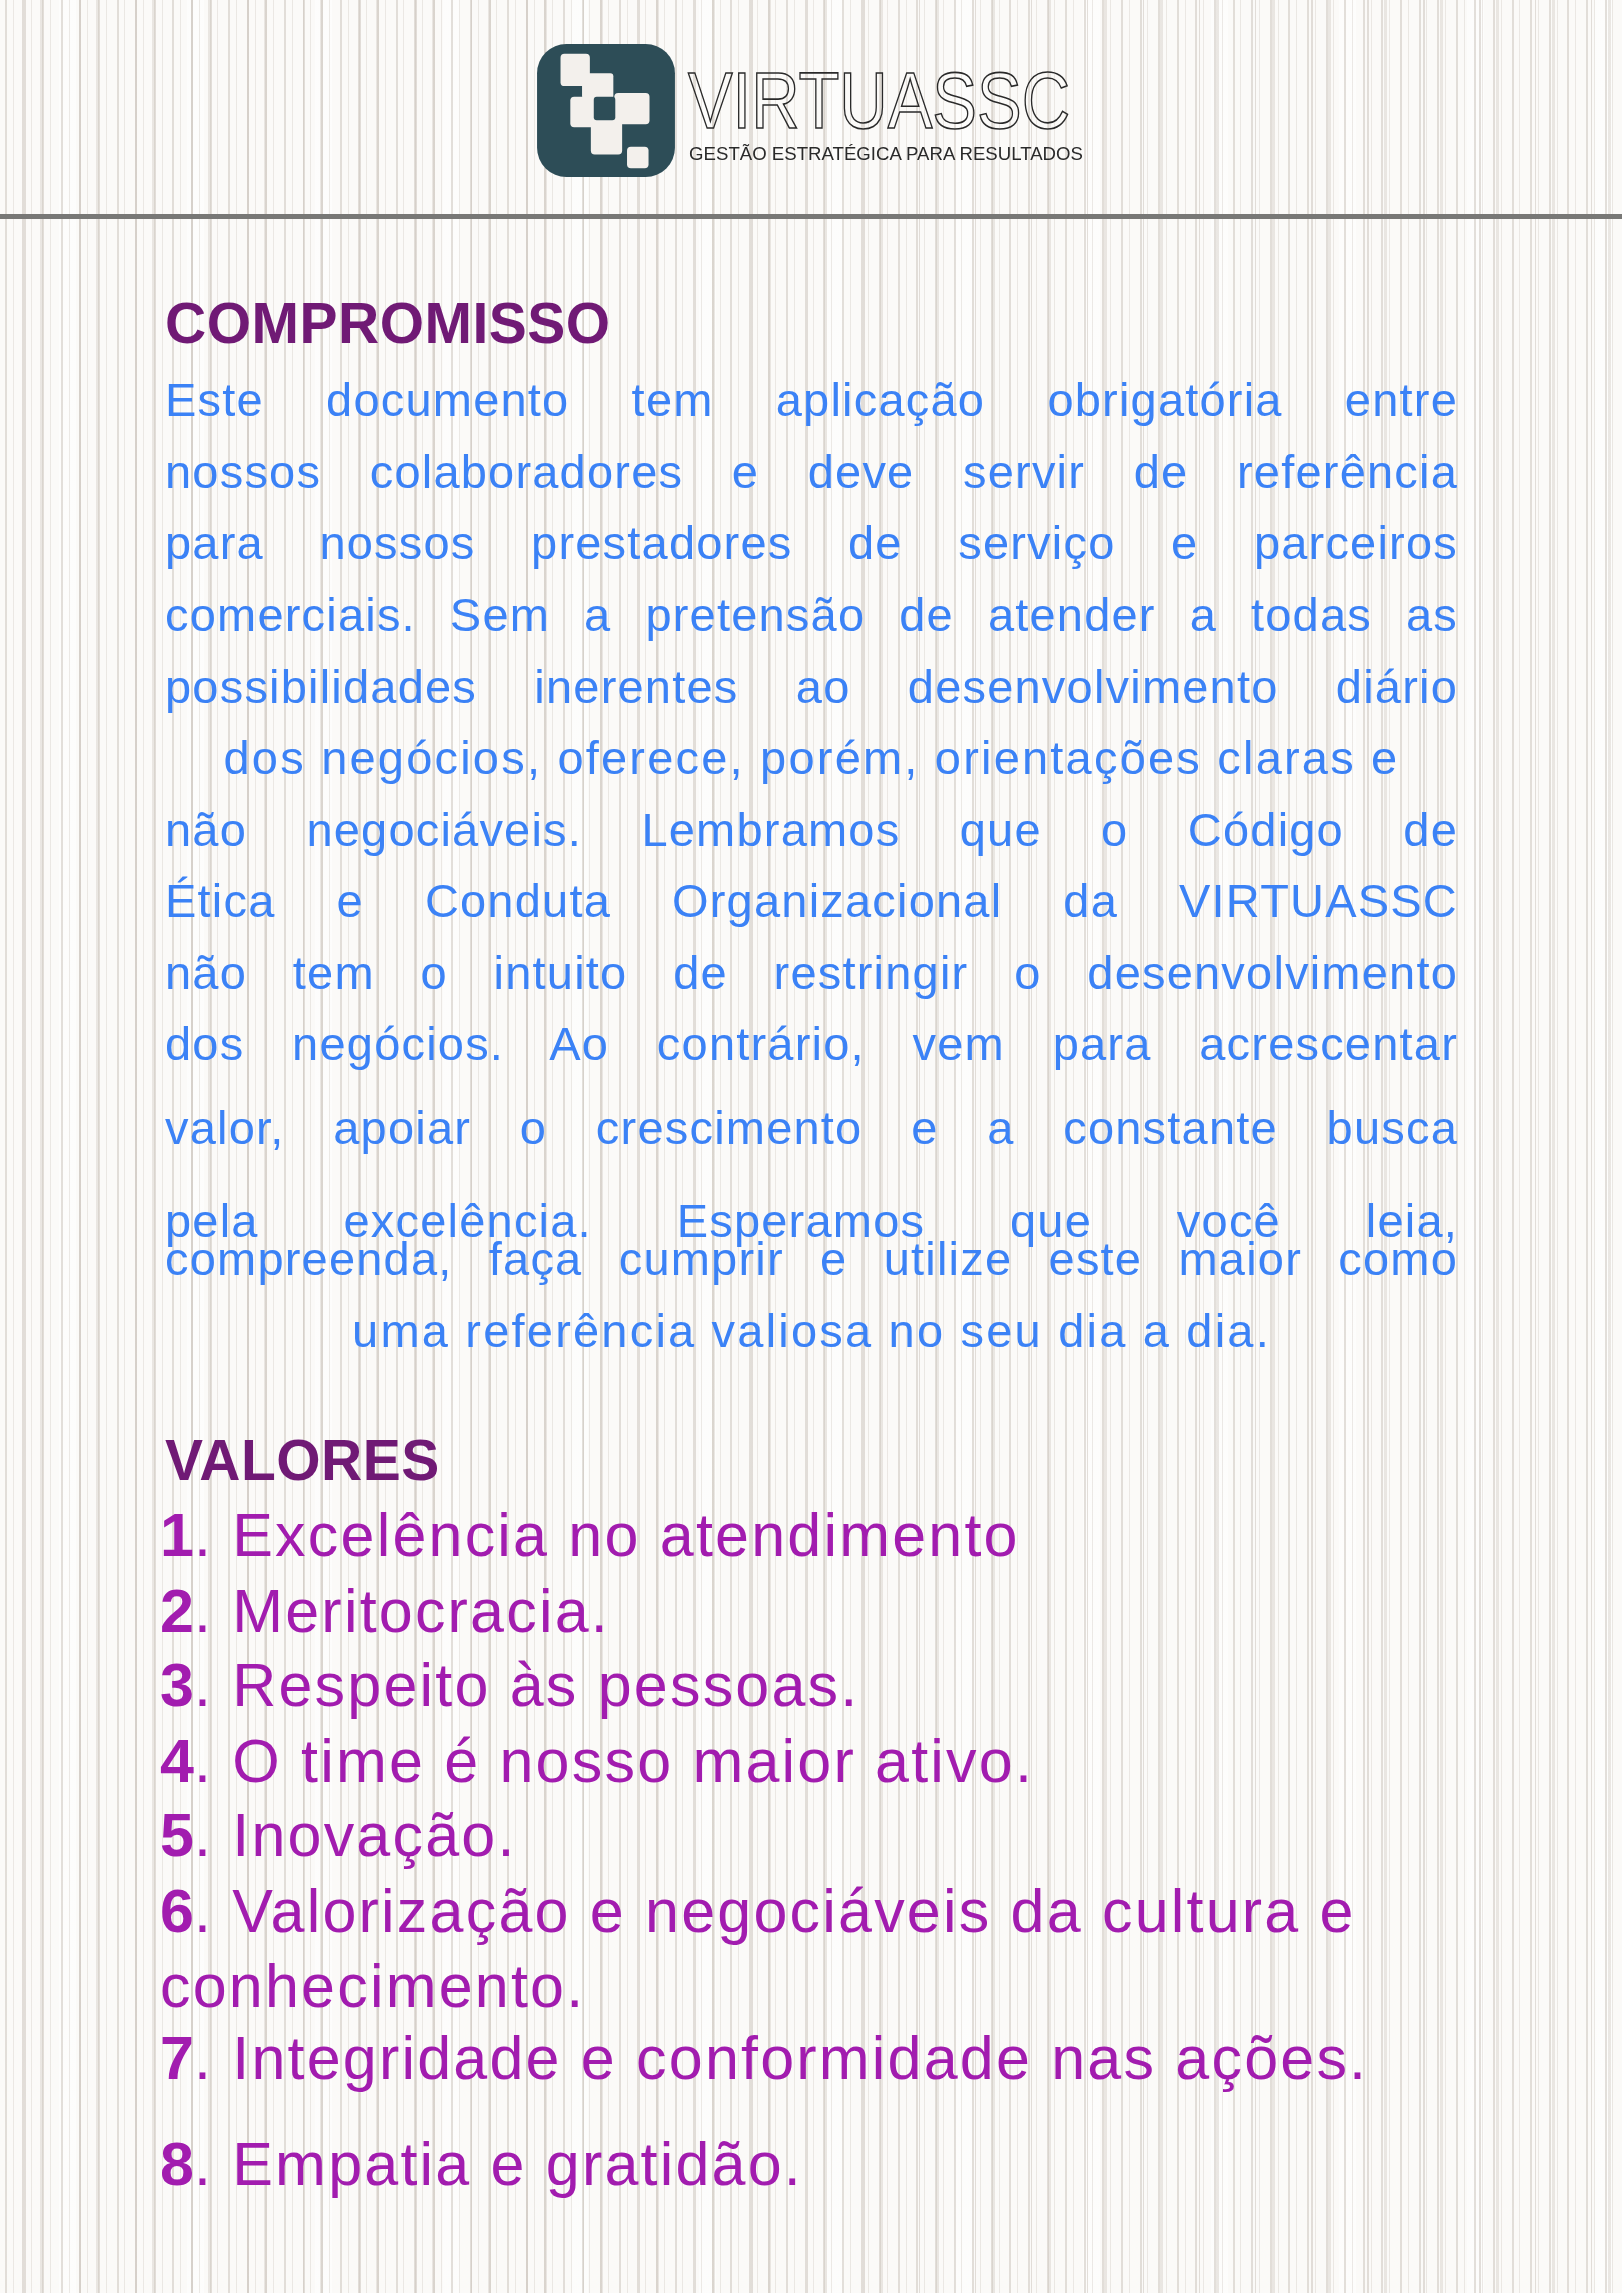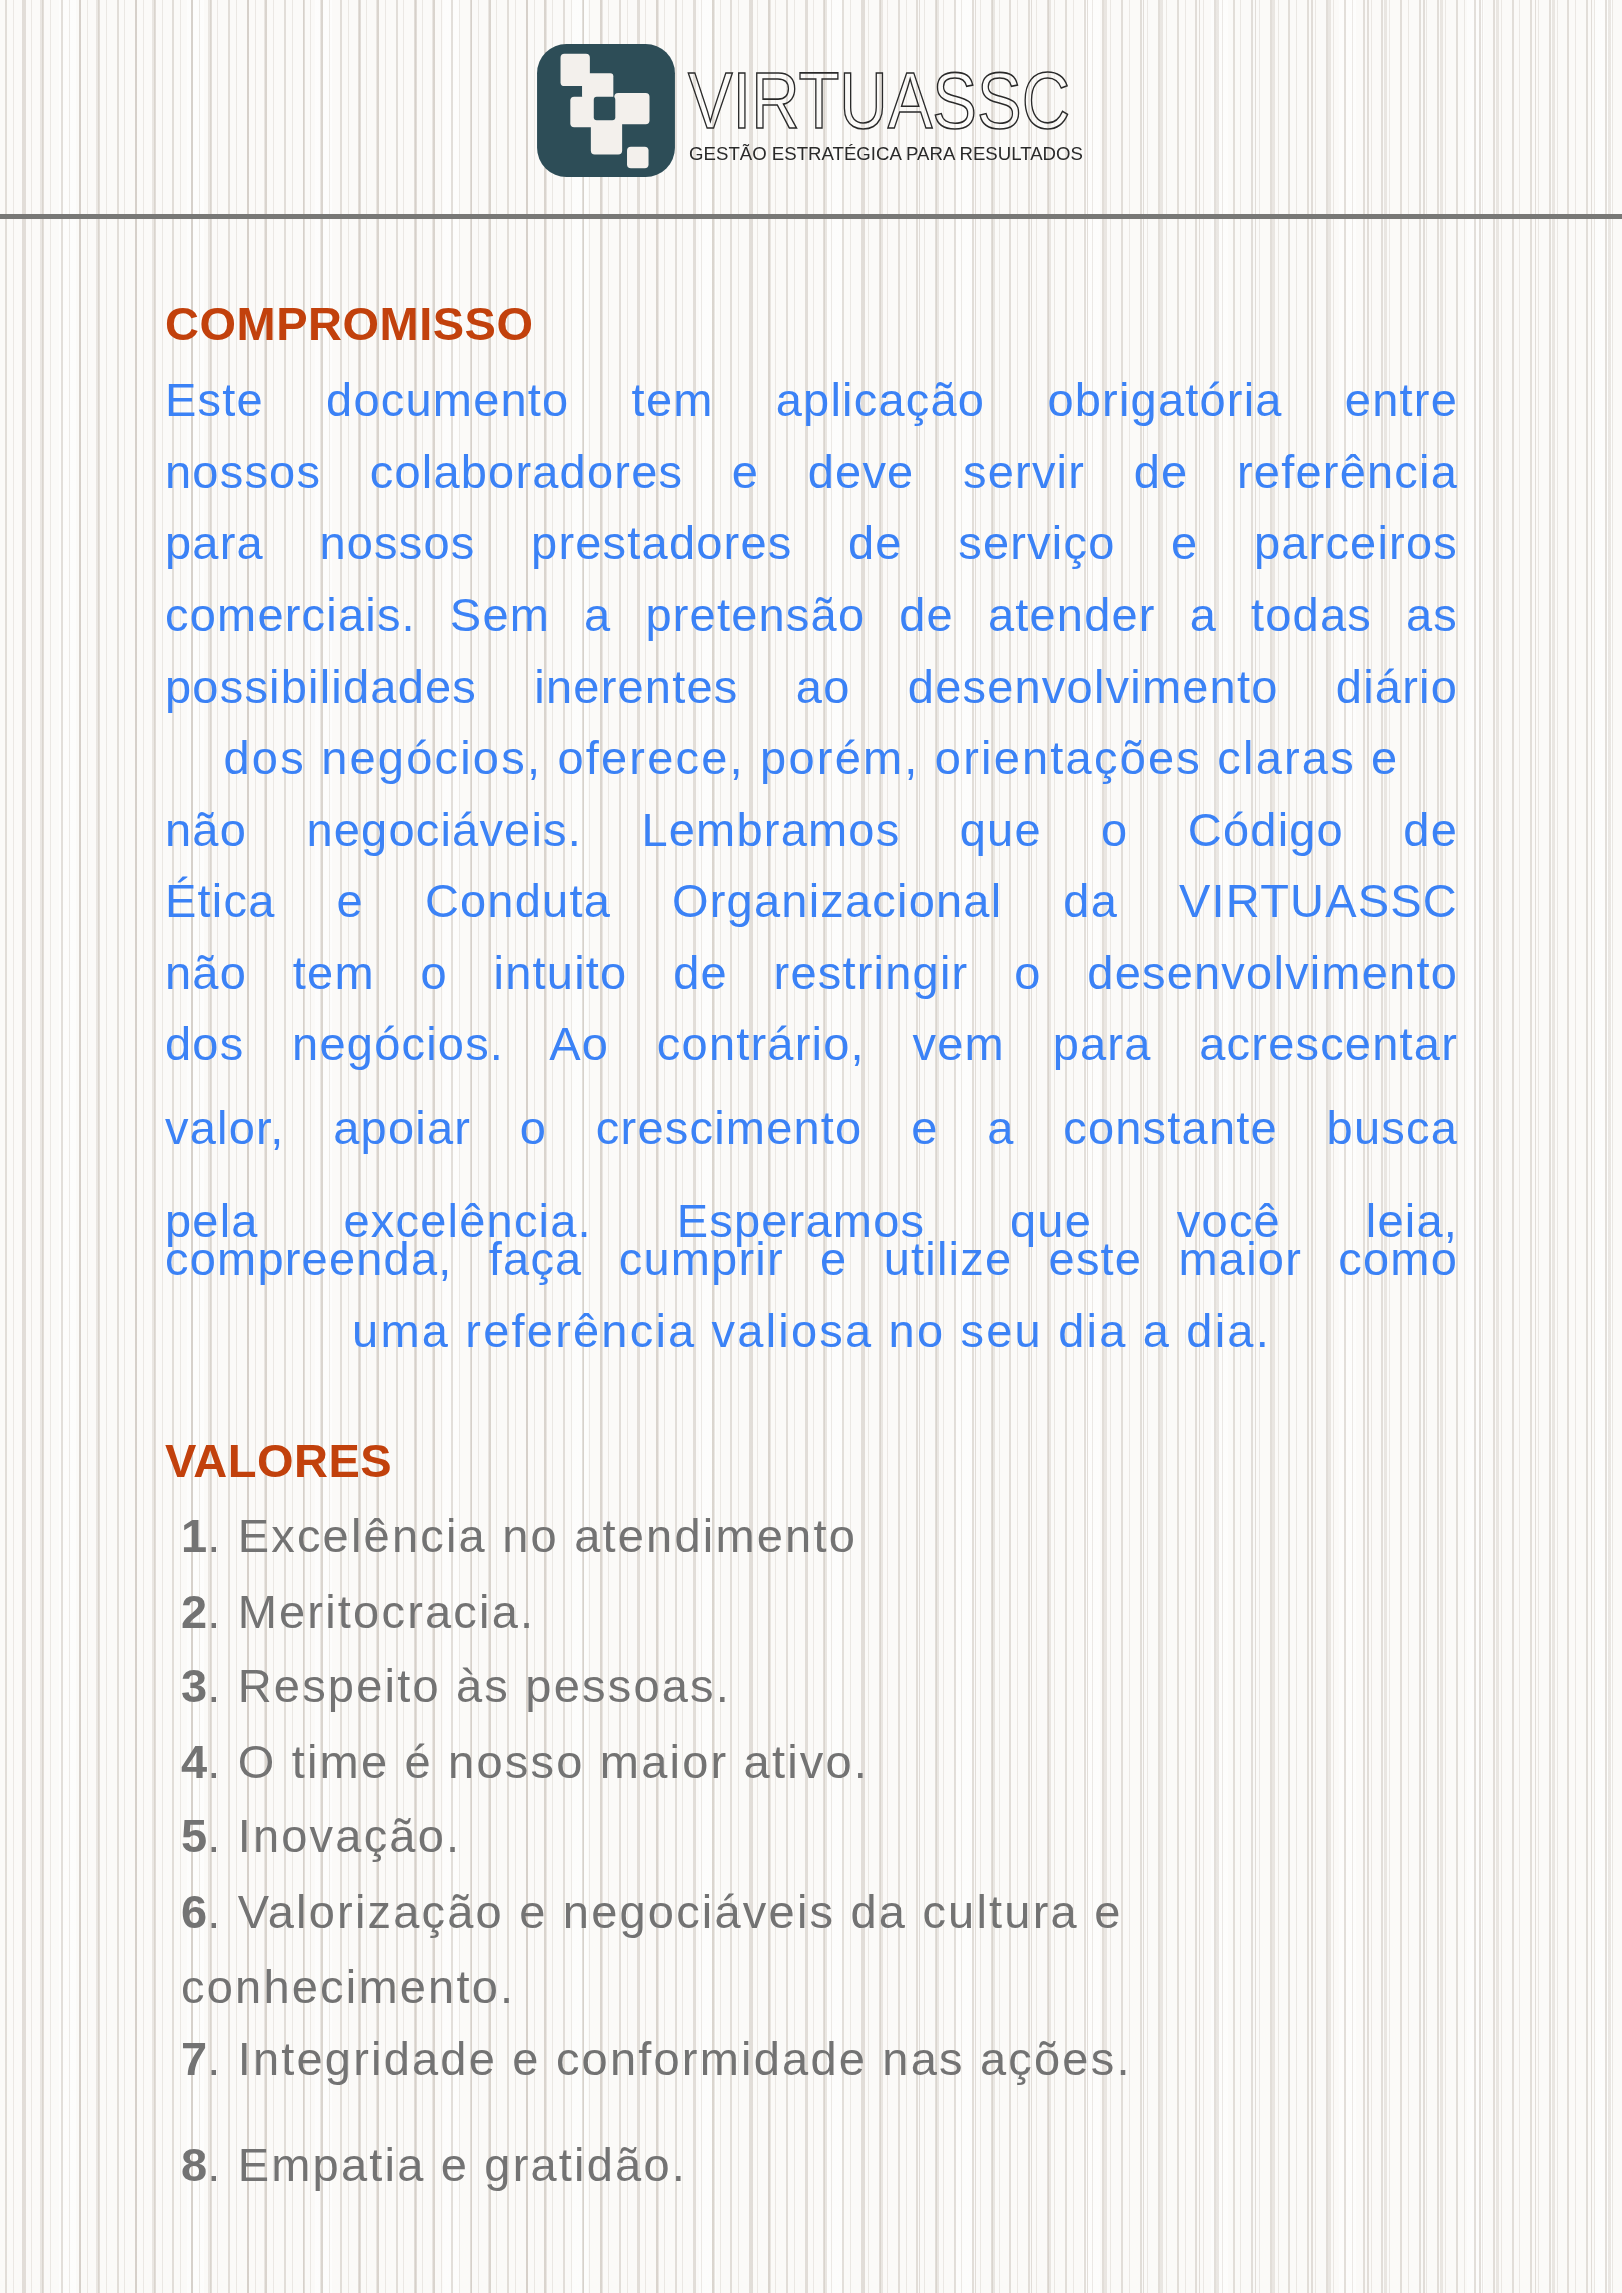--- a/index.html
+++ b/index.html
@@ -61,26 +61,26 @@
     top: 214px;
     width: 1622px;
     height: 4.9px;
     background: #787876;
   }
 
   
   .heading {
     position: absolute;
     left: 165px;
-    font-size: 47px;
+    font-size: 57px;
     line-height: 47px;
     font-weight: bold;
     letter-spacing: 0.5px;
     white-space: nowrap;
-    color: #c2410c;
+    color: #701a75;
   }
   .line {
     position: absolute;
     left: 165px;
     width: 1293px;
     font-size: 47px;
     line-height: 47px;
     white-space: nowrap;
     letter-spacing: 2.2px;
     color: #3b82f6;
@@ -89,26 +89,26 @@
     white-space: normal;
     text-align: justify;
     text-align-last: justify;
     letter-spacing: 1.2px;
   }
   .line.left {
     text-align: center;
   }
   .value-item {
     position: absolute;
-    left: 181px;
-    font-size: 47px;
+    left: 160px;
+    font-size: 61px;
     line-height: 47px;
     white-space: nowrap;
     letter-spacing: 2.2px;
-    color: #737373;
+    color: #a21caf;
   }
   .value-num {
     font-weight: bold;
     letter-spacing: 0;
   }
 </style>
 </head>
 <body>
 
 <svg class="logo-icon" viewBox="0 0 141 136" xmlns="http://www.w3.org/2000/svg">

